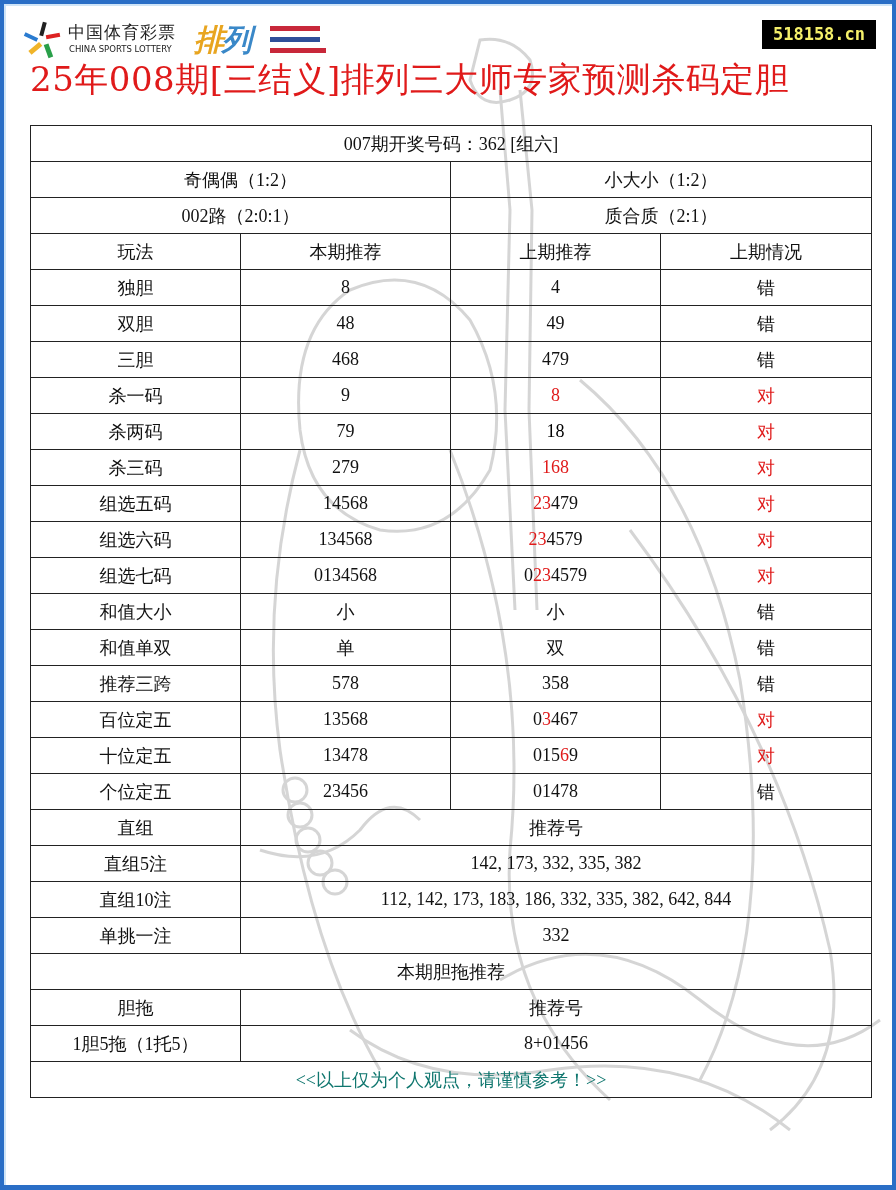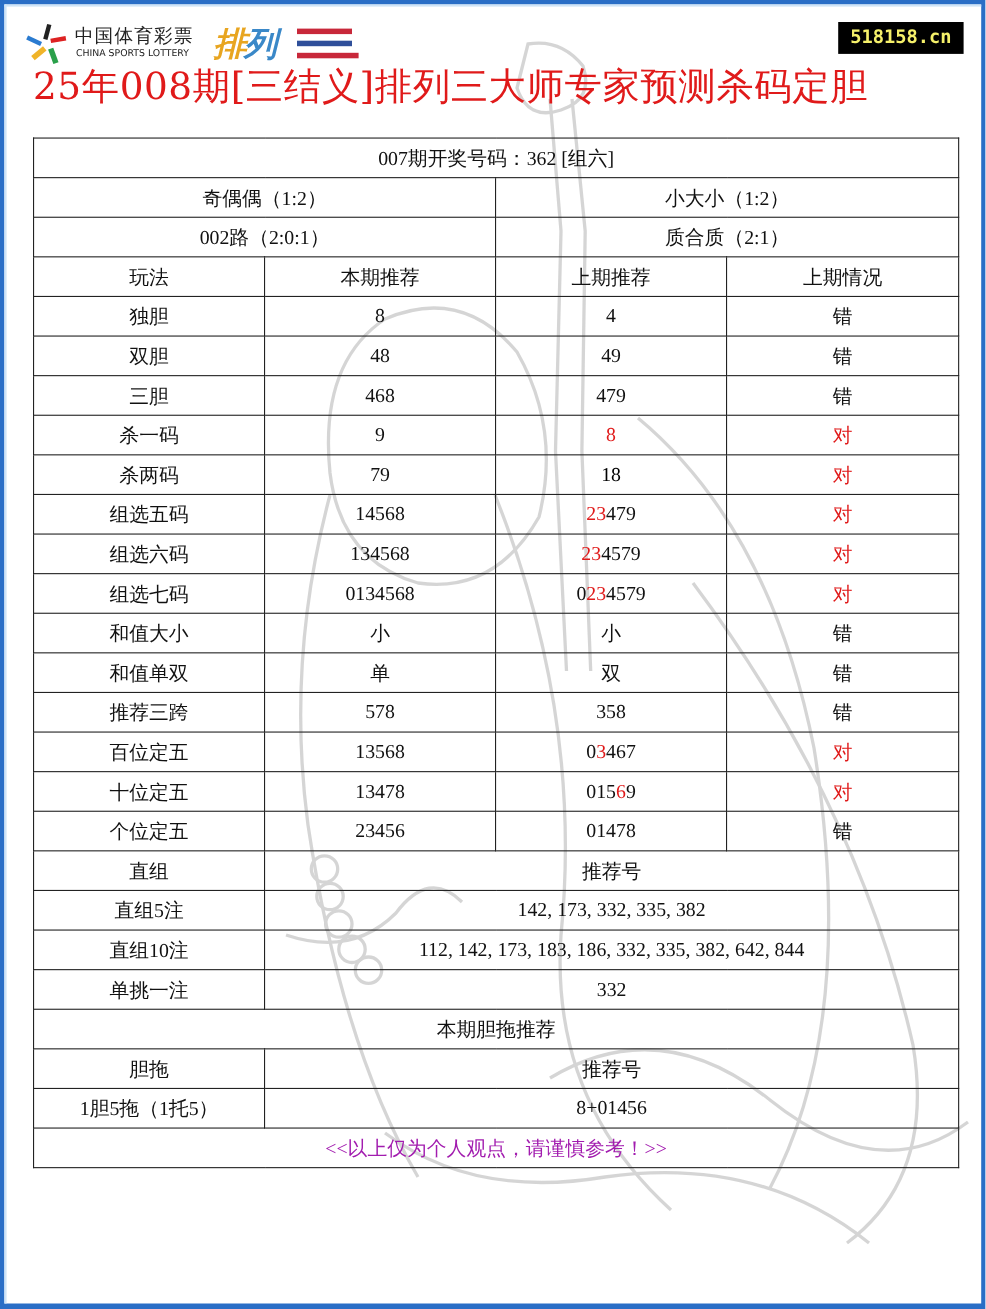--- a/index.html
+++ b/index.html
@@ -56,21 +56,21 @@
   table.main {
     position: absolute; left: 30px; top: 125px; width: 841px;
     border-collapse: collapse; table-layout: fixed;
     font-family: "Liberation Serif", "DejaVu Serif", serif;
     font-size: 18px; color: #111;
   }
   table.main td {
     border: 1px solid #222; height: 35px; padding: 0;
     text-align: center; vertical-align: middle; background: transparent;
   }
-  .blue { color: #a21caf; margin-left: 40px; }
+  .blue { color: #0f766e; margin-left: 40px; }
 </style>
 </head>
 <body>
 
 <div class="frame"></div>
 <div class="frame-inner"></div>
 
 <svg class="watermark" viewBox="0 0 690 1130" fill="none" stroke="#888" stroke-width="3">
   <path d="M280 10 q30 -5 50 20 q10 30 -20 40 q-30 10 -40 -20 z"></path>
   <path d="M300 60 l10 120 l-5 200 l10 200"></path>
@@ -162,20 +162,26 @@
         <td><span style="color: rgb(224, 26, 26);">8</span></td>
         <td style="color: rgb(224, 26, 26);">对</td>
       </tr>
       <tr>
         <td>杀两码</td>
         <td>79</td>
         <td><span style="color: #000000; margin-top: 48px;">18</span></td>
         <td style="color: rgb(224, 26, 26);">对</td>
       </tr>
       <tr>
+        <td>杀三码</td>
+        <td>279</td>
+        <td><span style="color: rgb(224, 26, 26);">168</span></td>
+        <td style="color: rgb(224, 26, 26);">对</td>
+      </tr>
+      <tr>
         <td>组选五码</td>
         <td>14568</td>
         <td><span style="color: rgb(224, 26, 26);">23</span><span>479</span></td>
         <td style="color: rgb(224, 26, 26);">对</td>
       </tr>
       <tr>
         <td>组选六码</td>
         <td>134568</td>
         <td><span style="color: rgb(224, 26, 26);">23</span><span>4579</span></td>
         <td style="color: rgb(224, 26, 26);">对</td>

